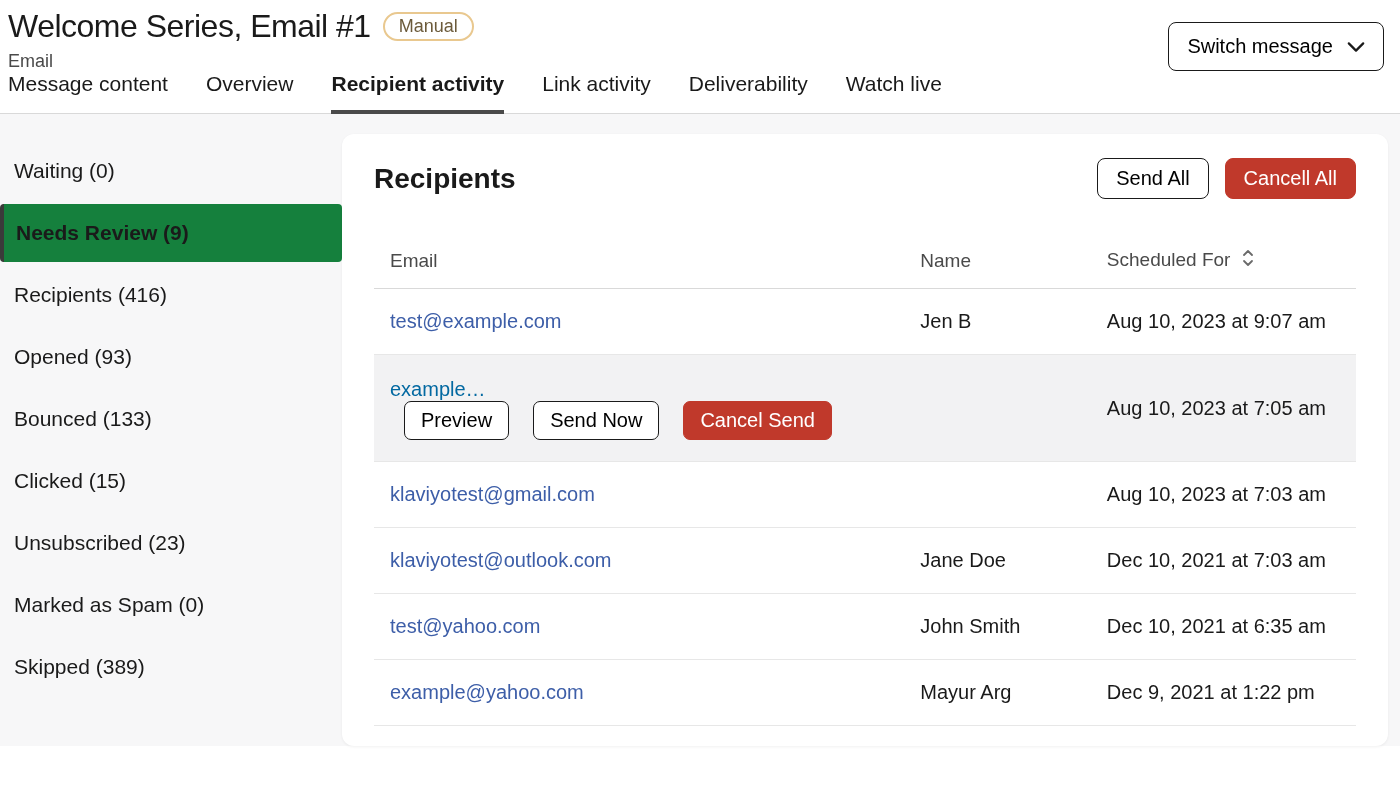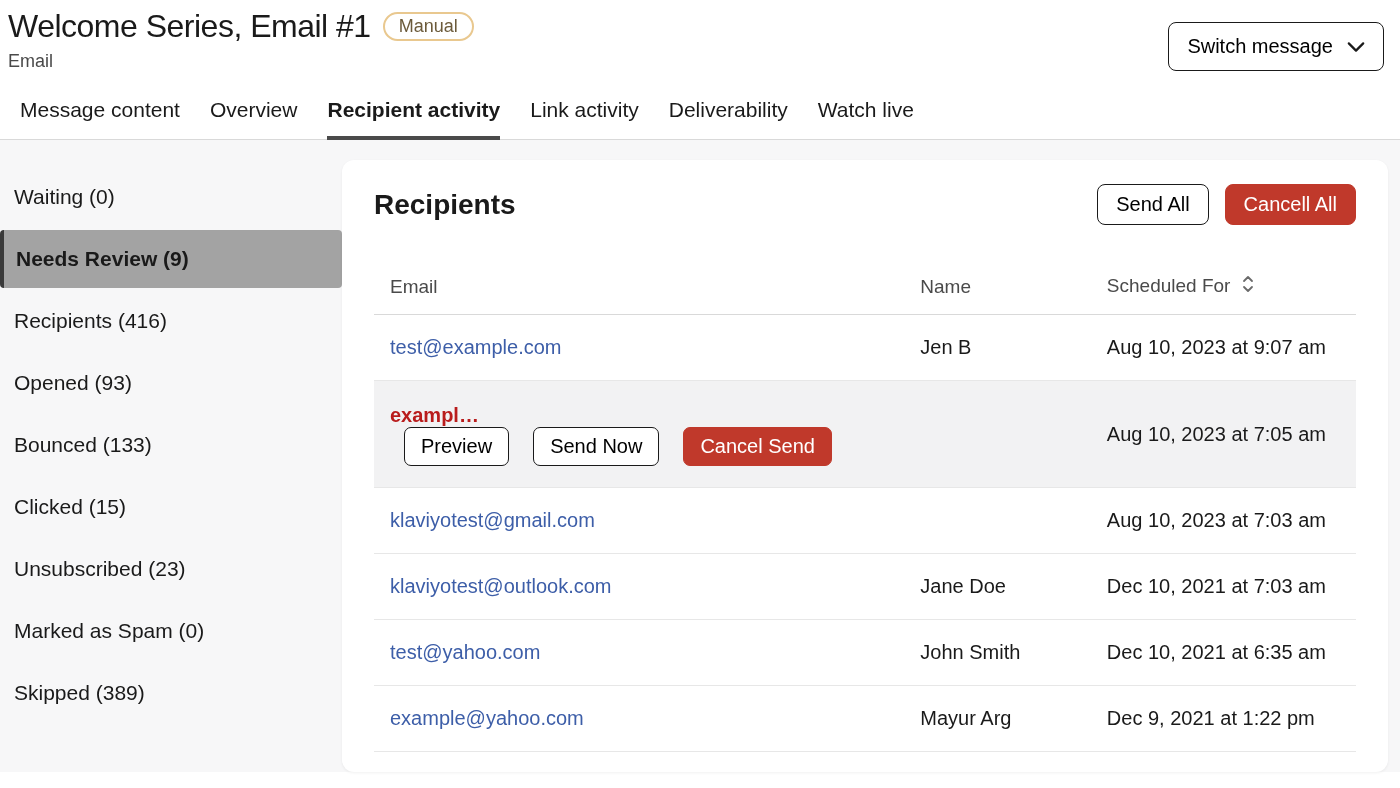--- a/index.html
+++ b/index.html
@@ -59,23 +59,22 @@
     margin-right: 8px;
   }
   .chev-down {
     width: 18px;
     height: 12px;
   }
 
   
   .tabs {
     display: flex;
-    gap: 30px;
-    padding-left: 20px;
-    margin-top: 26px;
+    gap: 38px;
+    padding-left: 8px;
     border-bottom: 1px solid #d9d9d9;
   }
   .tab {
     font-size: 21px;
     font-weight: 500;
     padding-bottom: 14px;
     cursor: pointer;
     color: #1a1a1a;
   }
   .tab.active {
@@ -96,21 +95,21 @@
   }
   .sb-item {
     font-size: 21px;
     font-weight: 500;
     padding: 17px 14px;
     cursor: pointer;
     border-radius: 4px;
     margin-bottom: 4px;
   }
   .sb-item.active {
-    background: #a3a3a3;
+    background: #15803d;
     font-weight: 600;
     border-left: 4px solid #3a3a3a;
     padding-left: 12px;
   }
 
   
   .card {
     flex: 1;
     background: #fff;
     margin: 20px 12px 0 0;
@@ -172,28 +171,27 @@
     font-size: 20px;
     padding: 21px 16px;
     border-bottom: 1px solid #e7e7e7;
     vertical-align: middle;
   }
   .email-link {
     color: #3d5ea8;
     text-decoration: none;
   }
   .email-trunc {
-    color: #b91c1c;
+    color: #0369a1;
     max-width: 96px;
     white-space: nowrap;
     overflow: hidden;
     text-overflow: ellipsis;
     display: inline-block;
     vertical-align: middle;
-    font-weight: bold;
   }
   tr.highlight td {
     background: #f2f2f3;
   }
   .row-actions {
     display: inline-flex;
     gap: 24px;
     margin-left: 14px;
     vertical-align: middle;
   }

